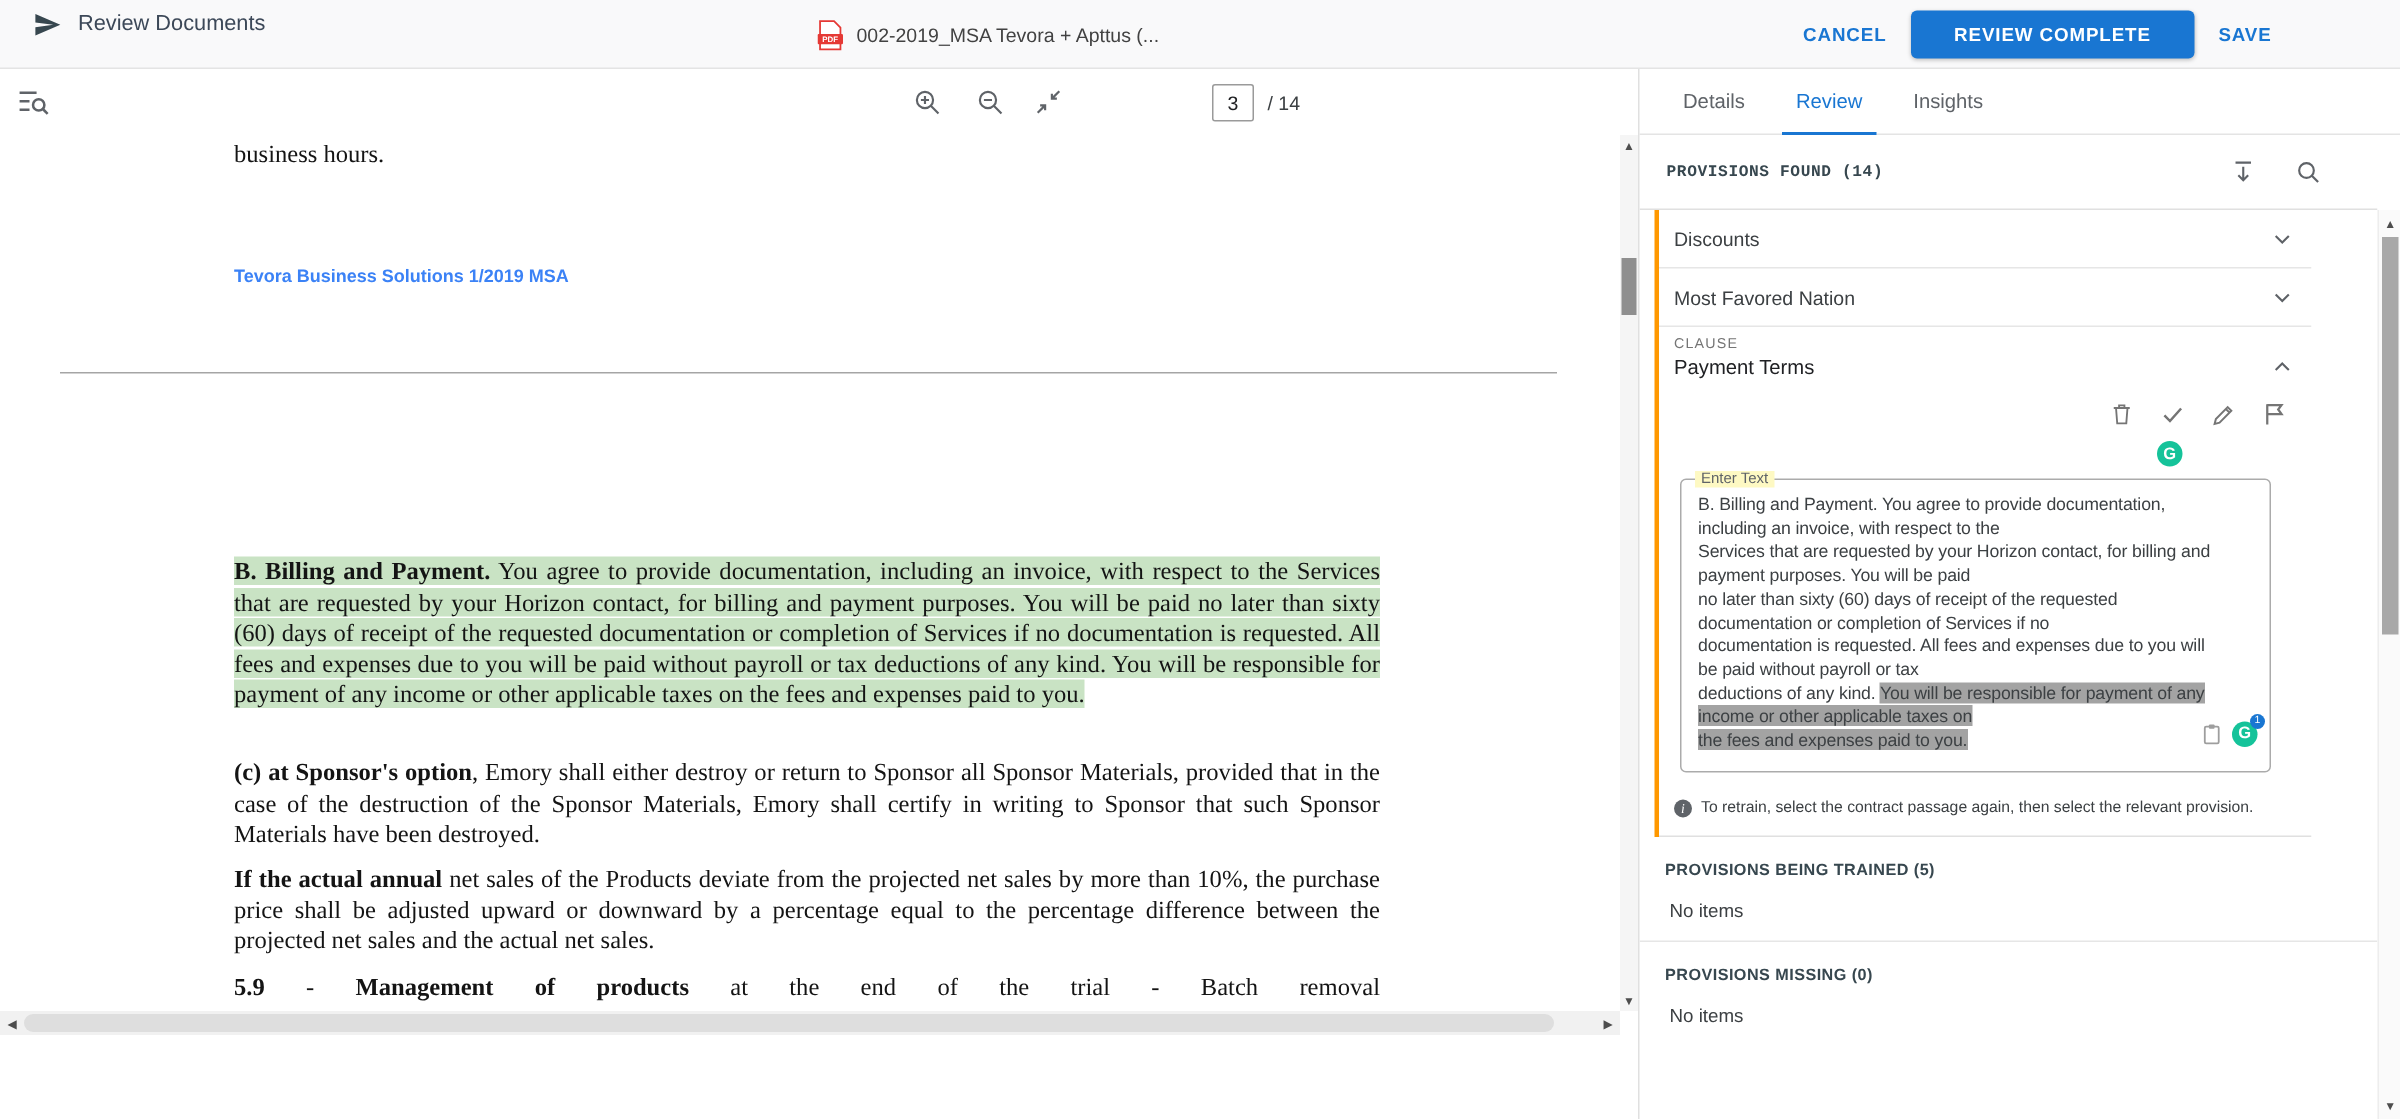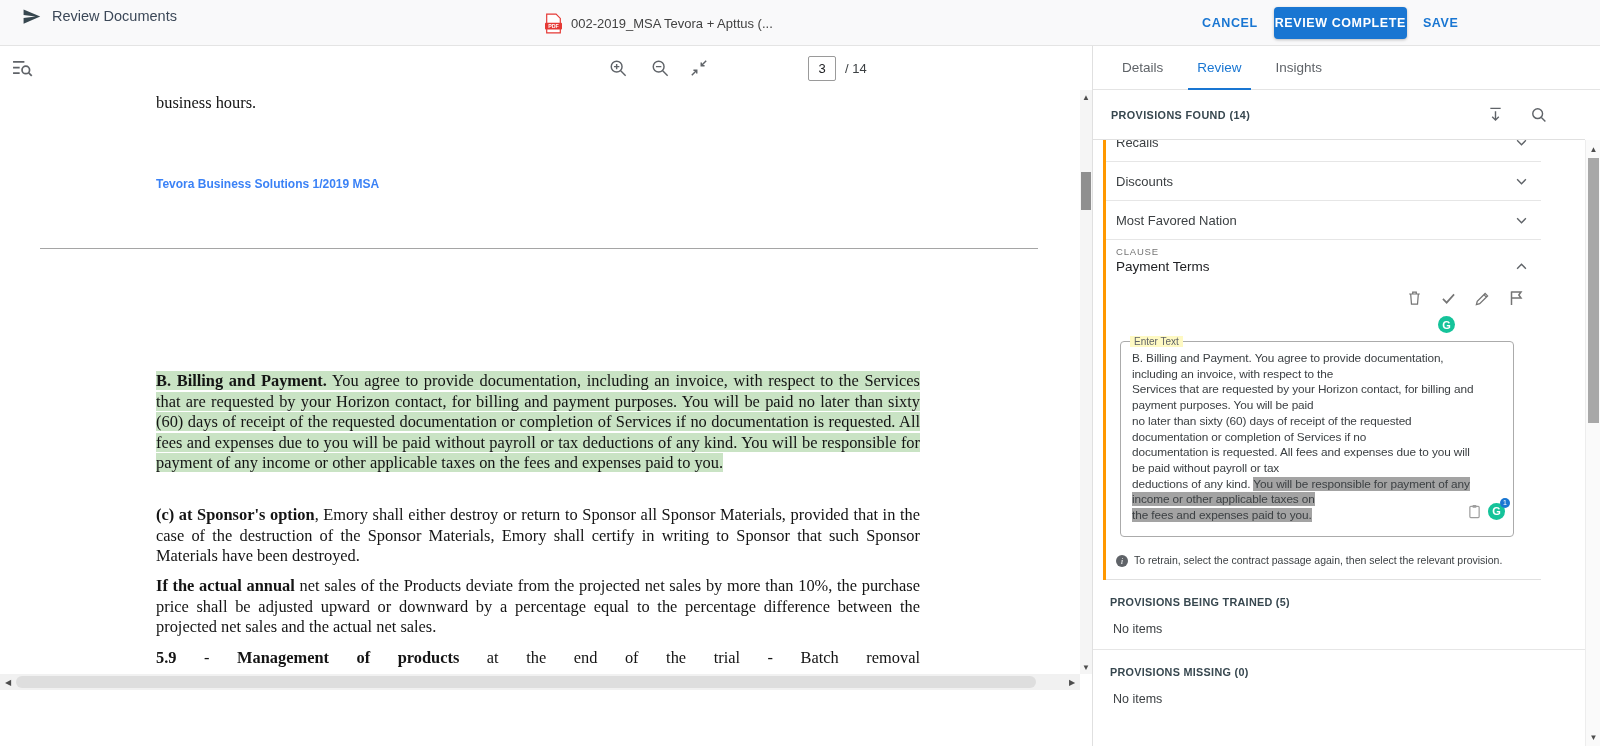--- a/index.html
+++ b/index.html
@@ -12,21 +12,21 @@
             background:#f9f9fa; border-bottom:1px solid #e4e4e4; }
   .topbar-left { position:absolute; left:22px; top:0; height:32px; display:flex; align-items:center; gap:11px; }
   .app-title { font-size:14.5px; color:#3c4858; }
   .topbar-center { position:absolute; left:545px; top:0; height:46px; display:flex; align-items:center; gap:9px; }
   .doc-name { font-size:13px; color:#424242; }
   .topbar-right { position:absolute; left:1192px; top:0; height:46px; display:flex; align-items:center; }
   .text-btn { background:none; border:none; color:#1976d2; font-family:inherit;
               font-size:12.5px; font-weight:bold; letter-spacing:.6px; cursor:pointer; padding:8px 10px; }
   .primary-btn { background:#1976d2; border:none; color:#fff; font-family:inherit;
               font-size:12.5px; font-weight:bold; letter-spacing:.6px; cursor:pointer;
-              padding:9px 1px; border-radius:4px; box-shadow:0 1px 3px rgba(0,0,0,.25); margin:0 6px; }
+              padding:9px 29px; border-radius:4px; box-shadow:0 1px 3px rgba(0,0,0,.25); margin:0 6px; }
 
   
   .doc-pane { position:absolute; top:46px; left:0; width:1092px; height:700px; background:#fff; }
   .doc-toolbar { position:absolute; top:0; left:0; right:12px; height:44px; }
   .icon-btn { background:none; border:none; cursor:pointer; padding:4px; display:inline-flex; align-items:center; justify-content:center; }
   .find-btn { position:absolute; left:8px; top:10px; }
   .toolbar-center { position:absolute; left:605px; top:0; height:44px; display:flex; align-items:center; }
   .tc-gap1 { margin-left:16px; } .tc-gap2 { margin-left:13px; }
   .page-input { width:28px; height:25px; margin-left:96px; border:1px solid #9a9a9a; border-radius:2px;
                 text-align:center; font-size:13px; color:#202124; font-family:inherit; background:#fff; }
@@ -68,21 +68,21 @@
   .tabs { position:absolute; top:0; left:0; right:0; height:44px; border-bottom:1px solid #e4e4e4;
           display:flex; align-items:center; padding-left:12px; }
   .tab { position:relative; height:44px; display:flex; align-items:center; padding:0 17px;
          font-size:13.5px; color:#5f6368; cursor:pointer; }
   .tab.active { color:#1976d2; }
   .tab.active::after { content:""; position:absolute; left:8px; right:8px; bottom:0; height:2px; background:#1976d2; }
 
   .panel-body { position:absolute; top:44px; left:0; right:15px; bottom:0; overflow:hidden; }
   .provisions-header { height:50px; display:flex; align-items:center; padding:0 34px 0 18px;
                        border-bottom:1px solid #e0e0e0; }
-  .ph-title { flex:1; font-size:10.8px; font-weight:bold; letter-spacing:.4px; color:#37474f; }
+  .ph-title { flex:1; font-size:10.8px; font-weight:bold; letter-spacing:.4px; color:#37474f;font-family:Liberation Mono, monospace; }
   .ph-icons { display:flex; align-items:center; gap:20px; }
 
   .found-group { margin:0 44px 0 10px; border-left:3px solid #ff9800; overflow:hidden; }
   .provision-row { height:39px; display:flex; align-items:center; padding:0 14px 0 10px;
                    border-bottom:1px solid #e6e6e6; cursor:pointer; }
   .provision-row.clipped { margin-top:-17px; }
   .prow-label { font-size:13px; color:#3c4043; }
   .chev { margin-left:auto; display:inline-flex; cursor:pointer; }
 
   .clause-section { padding:6px 14px 0 10px; }
@@ -248,28 +248,20 @@
               <svg width="16" height="16" viewBox="0 0 18 18" fill="none" stroke="#5f6368" stroke-width="1.6">
                 <circle cx="7.5" cy="7.5" r="5.5"></circle>
                   <path d="M11.7 11.7l4.5 4.5"></path>
               </svg>
             </span>
           </button>
         </span>
       </div>
 
       <div class="found-group">
-        <div class="provision-row clipped">
-          <span class="prow-label">Recalls</span>
-          <span class="chev">
-            <svg width="11" height="7" viewBox="0 0 12 8" fill="none" stroke="#5f6368" stroke-width="1.6">
-                <path d="M1 1.5 6 6.5 11 1.5"></path>
-              </svg>
-          </span>
-        </div>
         <div class="provision-row">
           <span class="prow-label">Discounts</span>
           <span class="chev">
             <svg width="11" height="7" viewBox="0 0 12 8" fill="none" stroke="#5f6368" stroke-width="1.6">
                 <path d="M1 1.5 6 6.5 11 1.5"></path>
               </svg>
           </span>
         </div>
         <div class="provision-row">
           <span class="prow-label">Most Favored Nation</span>

